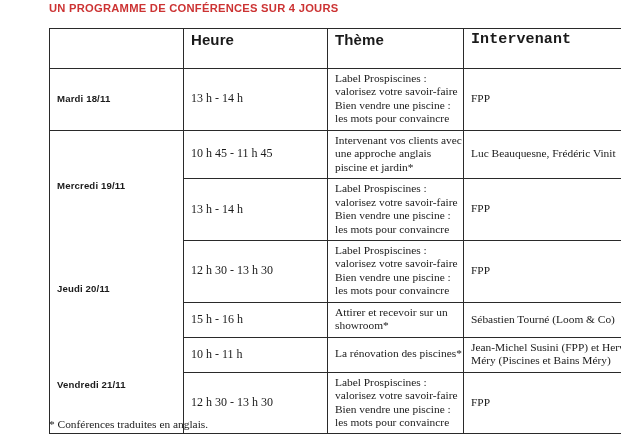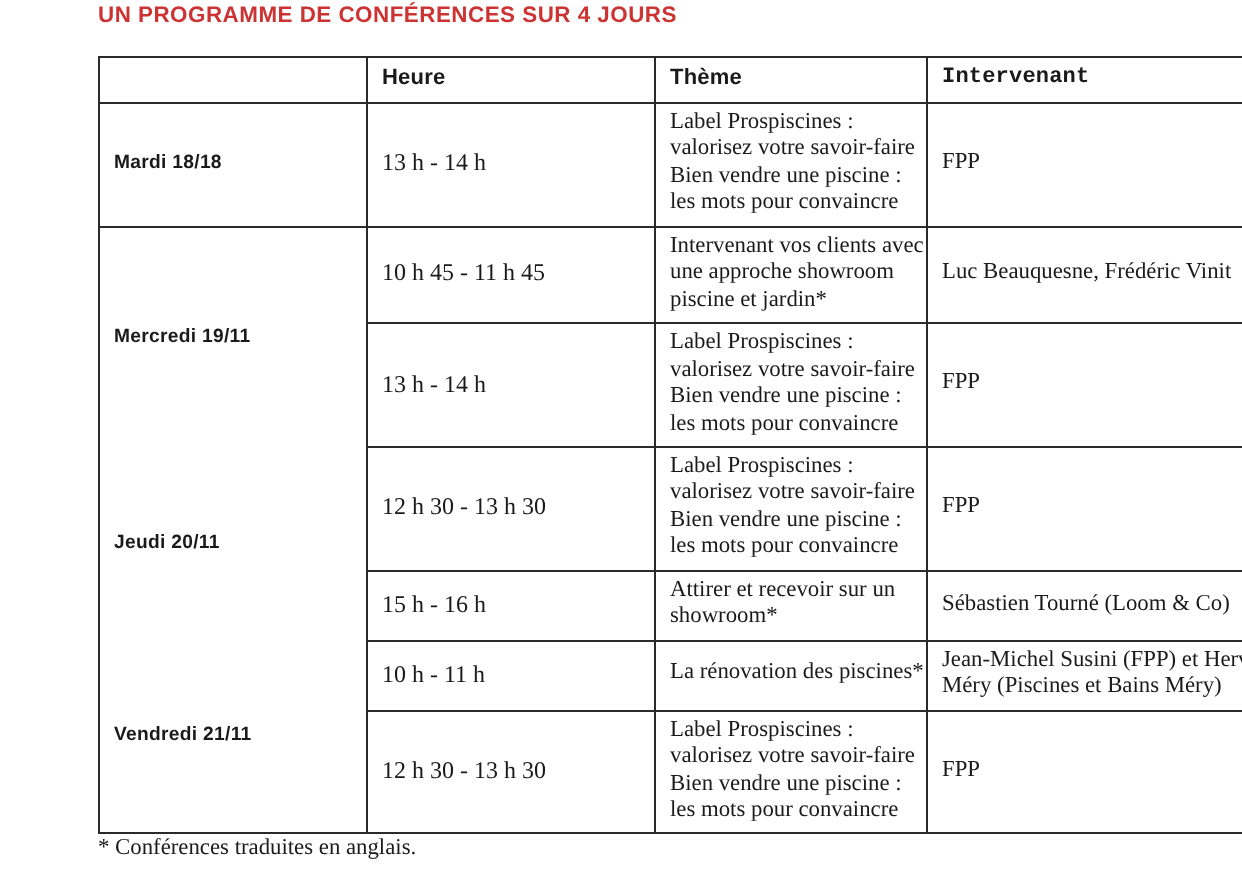--- a/index.html
+++ b/index.html
@@ -56,25 +56,25 @@
     border-left: 1px solid #2a2a2a;
     border-right: 1px solid #2a2a2a;
     vertical-align: middle;
     text-align: left;
     padding: 3px 7px 4px 7px;
   }
   table.schedule tr.header-row th {
     border-bottom: 1.6px solid #2a2a2a;
     font-family: "Liberation Sans", "DejaVu Sans", sans-serif;
     font-weight: bold;
-    font-size: 11px;
+    font-size: 15px;
     letter-spacing: 0.1px;
     height: 16px;
     padding-top: 2px;
-    padding-bottom: 4px;
+    padding-bottom: 20px;
     color: #1a1a1a;
   }
   table.schedule tr.header-row th.day-head {
     border-left: none;
   }
   
   table.schedule td.sep-thin {
     border-top: 1px solid #2a2a2a;
   }
   
@@ -135,38 +135,38 @@
       <thead>
         <tr class="header-row">
           <th class="day-head"></th>
           <th>Heure</th>
           <th>Thème</th>
           <th class="interv-cell" style="border-right:none;font-family:Liberation Mono, monospace;">Intervenant</th>
         </tr>
       </thead>
       <tbody id="schedule-body">
           <tr class="day-end">
-            <td class="day-cell" rowspan="1">Mardi 18/18</td>
+            <td class="day-cell" rowspan="1">Mardi 18/11</td>
             <td class="heure-cell">13 h - 14 h</td>
             <td class="theme-cell">
               <span class="theme-line">Label Prospiscines :</span>
               <span class="theme-line">valorisez votre savoir-faire</span>
               <span class="theme-line">Bien vendre une piscine :</span>
               <span class="theme-line">les mots pour convaincre</span>
             </td>
             <td class="interv-cell">
               <span class="interv-line">FPP</span>
             </td>
           </tr>
           <tr>
             <td class="day-cell" rowspan="2">Mercredi 19/11</td>
             <td class="heure-cell">10 h 45 - 11 h 45</td>
             <td class="theme-cell">
               <span class="theme-line">Intervenant vos clients avec</span>
-              <span class="theme-line">une approche showroom</span>
+              <span class="theme-line">une approche anglais</span>
               <span class="theme-line">piscine et jardin*</span>
             </td>
             <td class="interv-cell">
               <span class="interv-line">Luc Beauquesne, Frédéric Vinit</span>
             </td>
           </tr>
           <tr class="day-end">
             <td class="heure-cell sep-thin">13 h - 14 h</td>
             <td class="theme-cell sep-thin">
               <span class="theme-line">Label Prospiscines :</span>

